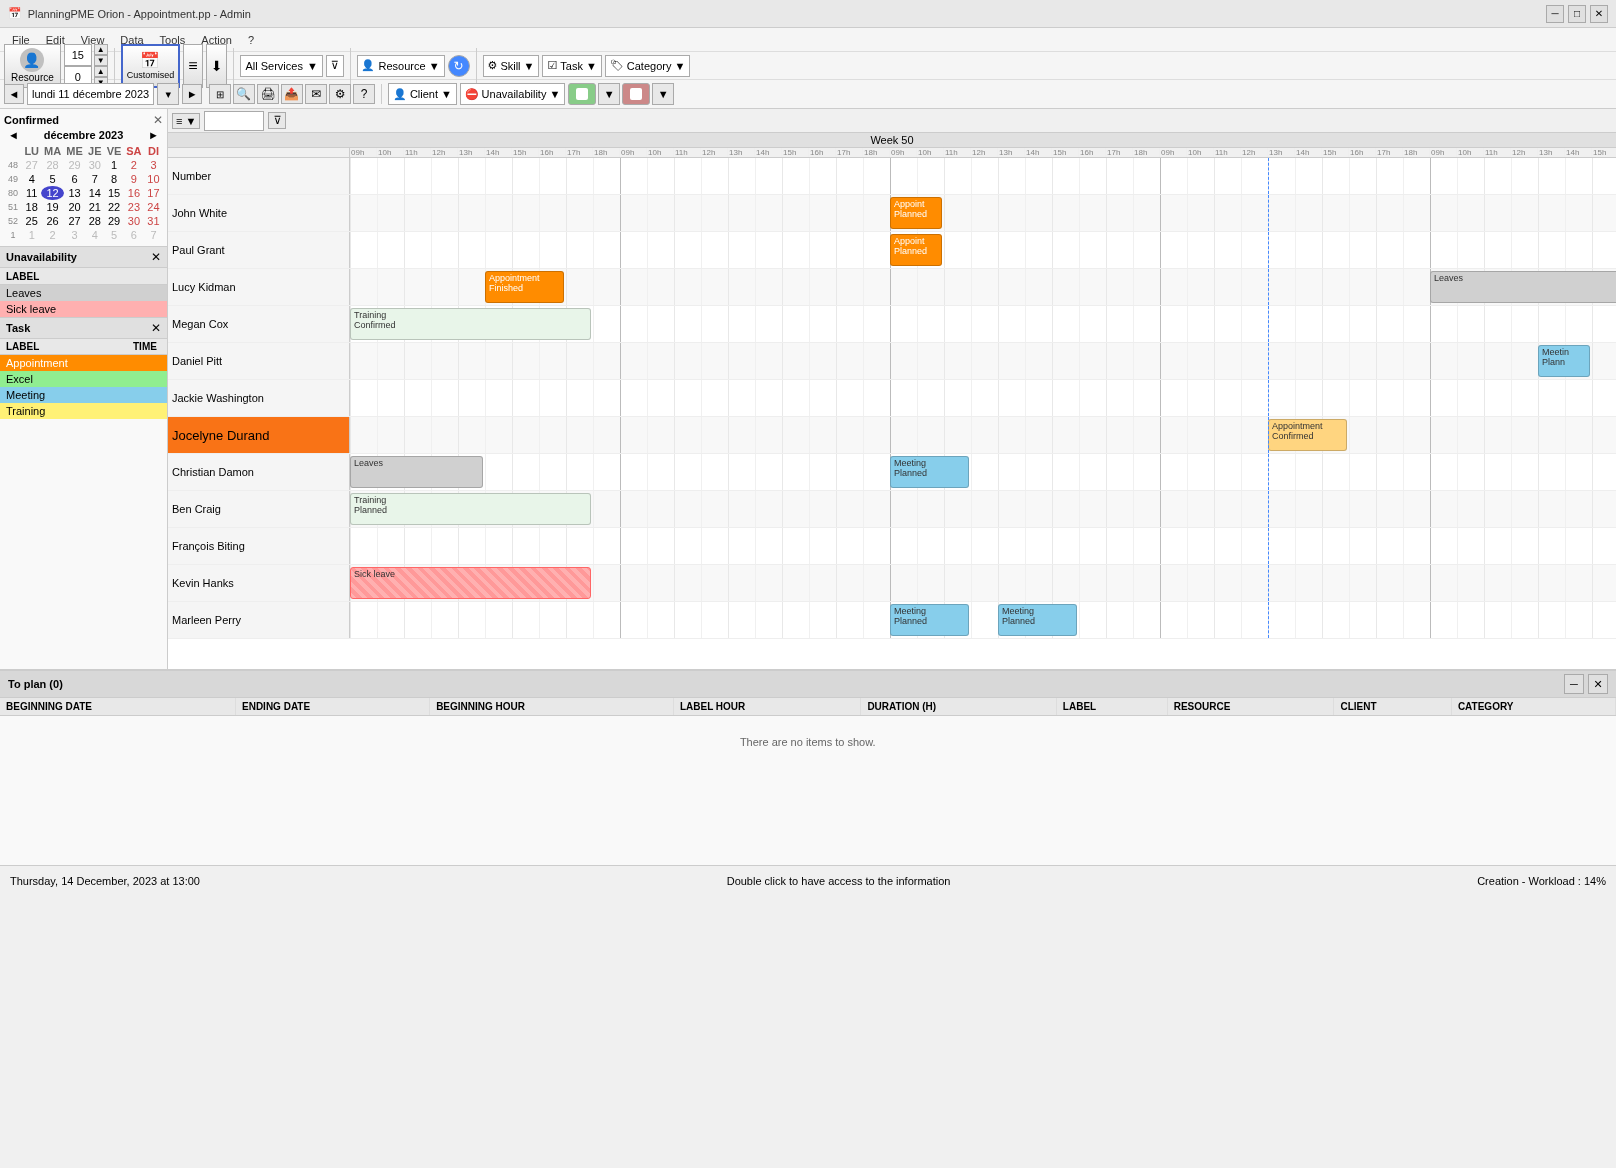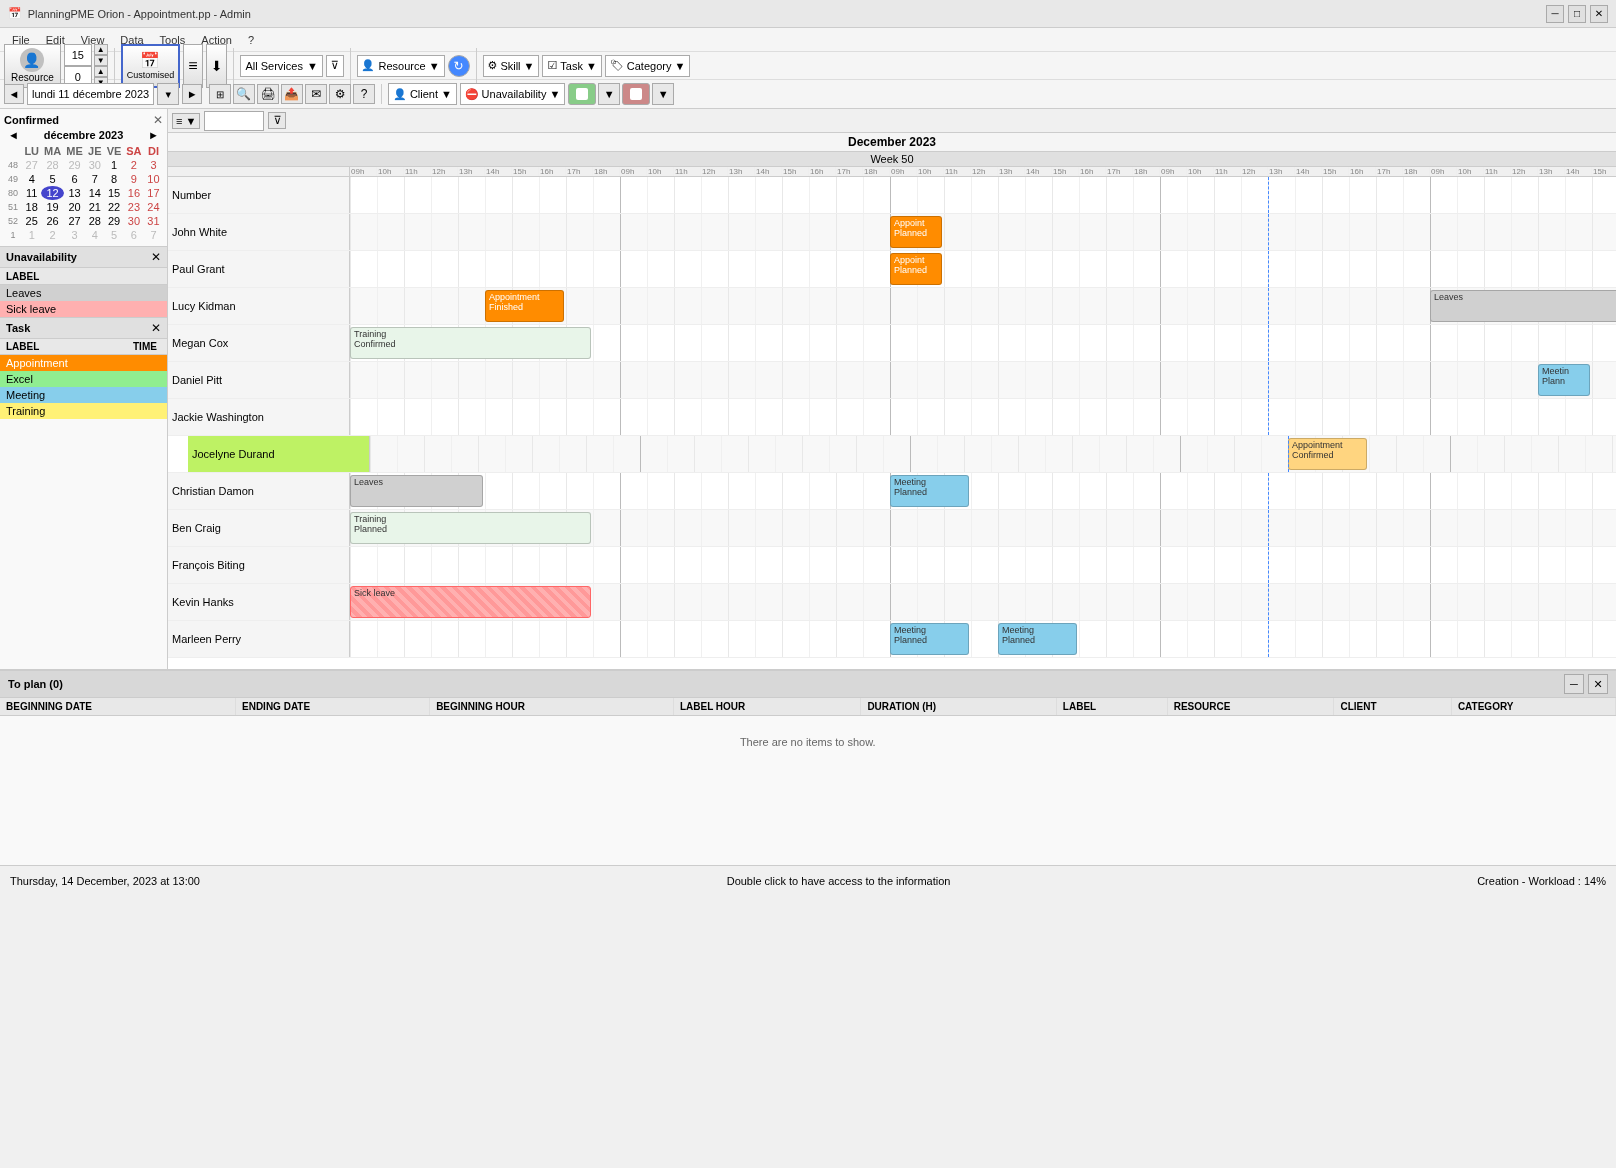--- a/index.html
+++ b/index.html
@@ -315,23 +315,20 @@
   </div>
 
   <div style="flex:1;display:flex;flex-direction:column;overflow:hidden;background:#fff;">
 
     <div style="display:flex;align-items:center;padding:2px 4px;gap:4px;border-bottom:1px solid #ccc;background:#f0f0f0;height:24px;">
       <div style="display:flex;align-items:center;border:1px solid #aaa;background:#e8e8e8;cursor:pointer;padding:1px 3px;">≡ ▼</div>
       <input type="text" style="width: 60px; height: 20px; border: 1px solid rgb(170, 170, 170); font-size: 10px;" value="">
       <div style="border:1px solid #aaa;background:#e8e8e8;cursor:pointer;padding:1px 4px;">⊽</div>
     </div>
 
-    <div style="text-align:center;background:#f5f5f5;border-bottom:1px solid #ccc;padding:2px;">
-      <span style="font-weight:bold;font-size:12px;">December 2023</span>
-    </div>
 
     <div style="text-align:center;background:#e0e0e0;border-bottom:1px solid #ccc;padding:1px;font-size:10px;">
       <span>Week 50</span>
     </div>
 
 
     <div style="display:flex;border-bottom:1px solid #ccc;background:#f0f0f0;justify-content:flex-end;">
       <div style="width:182px;min-width:182px;border-right:1px solid #ccc;"></div>
       <div id="time-labels-container" style="flex:1;display:flex;overflow:hidden;">
           <div style="width: 270px; min-width: 270px; display: flex; border-right: 1px solid rgb(204, 204, 204);">
@@ -799,21 +796,21 @@
             <div style="position: absolute; top: 0px; bottom: 0px; width: 1px; background: rgb(240, 240, 240); left: 1107px;"></div>
             <div style="position: absolute; top: 0px; bottom: 0px; width: 1px; background: rgb(232, 232, 232); left: 1134px;"></div>
             <div style="position: absolute; top: 0px; bottom: 0px; width: 1px; background: rgb(240, 240, 240); left: 1161px;"></div>
             <div style="position: absolute; top: 0px; bottom: 0px; width: 1px; background: rgb(232, 232, 232); left: 1188px;"></div>
             <div style="position: absolute; top: 0px; bottom: 0px; width: 1px; background: rgb(240, 240, 240); left: 1215px;"></div>
             <div style="position: absolute; top: 0px; bottom: 0px; width: 1px; background: rgb(232, 232, 232); left: 1242px;"></div>
             <div style="position: absolute; top: 0px; bottom: 0px; width: 1px; border-left: 1px dashed rgb(68, 136, 255); z-index: 10; left: 918px;"></div>
           </div>
         </div>
         <div style="display: flex; height: 37px; border-bottom: 1px solid rgb(238, 238, 238); position: relative;">
-          <div style="width: 182px; min-width: 182px; border-right: 1px solid rgb(204, 204, 204); padding: 2px 4px; display: flex; align-items: center; font-size: 11px; background: #bef264; overflow: hidden; white-space: nowrap; margin-left: 20px;">Jocelyne Durand</div>
+          <div style="width: 182px; min-width: 182px; border-right: 1px solid rgb(204, 204, 204); padding: 2px 4px; display: flex; align-items: center; font-size: 13px; background: #f97316; overflow: hidden; white-space: nowrap;">Jocelyne Durand</div>
           <div style="flex: 1 1 0%; position: relative; background: rgb(248, 248, 248);">
             <div style="position: absolute; top: 0px; bottom: 0px; width: 1px; background: rgb(232, 232, 232); left: 0px;"></div>
             <div style="position: absolute; top: 0px; bottom: 0px; width: 1px; background: rgb(240, 240, 240); left: 27px;"></div>
             <div style="position: absolute; top: 0px; bottom: 0px; width: 1px; background: rgb(232, 232, 232); left: 54px;"></div>
             <div style="position: absolute; top: 0px; bottom: 0px; width: 1px; background: rgb(240, 240, 240); left: 81px;"></div>
             <div style="position: absolute; top: 0px; bottom: 0px; width: 1px; background: rgb(232, 232, 232); left: 108px;"></div>
             <div style="position: absolute; top: 0px; bottom: 0px; width: 1px; background: rgb(240, 240, 240); left: 135px;"></div>
             <div style="position: absolute; top: 0px; bottom: 0px; width: 1px; background: rgb(232, 232, 232); left: 162px;"></div>
             <div style="position: absolute; top: 0px; bottom: 0px; width: 1px; background: rgb(240, 240, 240); left: 189px;"></div>
             <div style="position: absolute; top: 0px; bottom: 0px; width: 1px; background: rgb(232, 232, 232); left: 216px;"></div>

